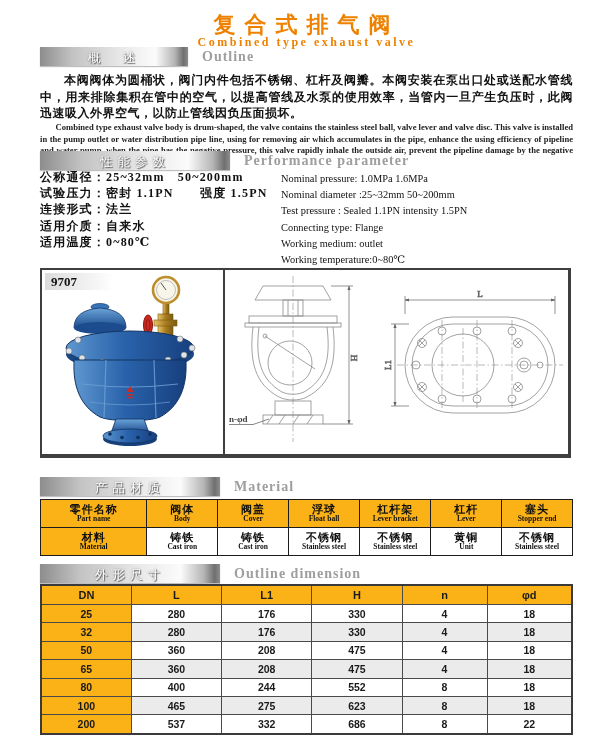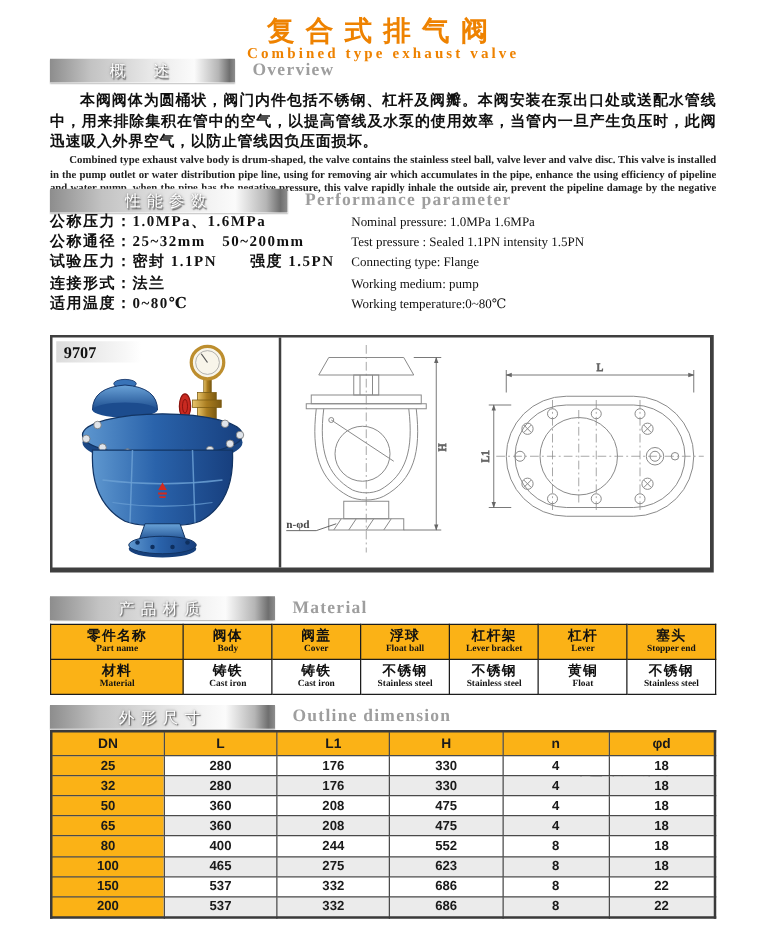--- a/index.html
+++ b/index.html
@@ -65,43 +65,44 @@
 <body>
 
 <div class="page">
 
   <div class="title-zh">复合式排气阀</div>
   <div class="title-en">Combined type exhaust valve</div>
 
   <div class="secbar" style="top:47px;width:148px;">
     <span class="secbar-zh">概　述</span>
   </div>
-  <div class="sec-en" style="top:47px;left:202px;">Overview</div>
+  <div class="sec-en" style="top:47px;left:202px;">Outline</div>
 
   <div class="para-zh">本阀阀体为圆桶状，阀门内件包括不锈钢、杠杆及阀瓣。本阀安装在泵出口处或送配水管线中，用来排除集积在管中的空气，以提高管线及水泵的使用效率，当管内一旦产生负压时，此阀迅速吸入外界空气，以防止管线因负压面损坏。</div>
   <div class="para-en">Combined type exhaust valve body is drum-shaped, the valve contains the stainless steel ball, valve lever and valve disc. This valve is installed in the pump outlet or water distribution pipe line, using for removing air which accumulates in the pipe, enhance the using efficiency of pipeline and water pump, when the pipe has the negative pressure, this valve rapidly inhale the outside air, prevent the pipeline damage by the negative pressure.</div>
 
   <div class="secbar" style="top:151px;width:190px;">
     <span class="secbar-zh">性能参数</span>
   </div>
   <div class="sec-en" style="top:151px;left:244px;">Performance parameter</div>
 
   <div class="spec-col spec-zh">
-    <div class="spec-line">公称压力：1.0MPa、1.6MPa</div>
     <div class="spec-line">公称通径：25~32mm　50~200mm</div>
     <div class="spec-line">试验压力：密封 1.1PN　　强度 1.5PN</div>
     <div class="spec-line">连接形式：法兰</div>
+    <div class="spec-line">适用介质：自来水</div>
     <div class="spec-line">适用温度：0~80℃</div>
   </div>
 
   <div class="spec-col spec-en">
     <div class="spec-line">Nominal pressure: 1.0MPa 1.6MPa</div>
+    <div class="spec-line">Nominal diameter :25~32mm  50~200mm</div>
     <div class="spec-line">Test pressure : Sealed 1.1PN    intensity 1.5PN</div>
     <div class="spec-line">Connecting type: Flange</div>
-    <div class="spec-line">Working medium:  pump</div>
+    <div class="spec-line">Working medium:  outlet</div>
     <div class="spec-line">Working temperature:0~80℃</div>
   </div>
 
   <div class="fig-box">
 
     <svg class="photo-svg" width="181" height="184" viewBox="0 0 181 184">
       <defs>
         <linearGradient id="bgH" x1="0" y1="0" x2="1" y2="0">
           <stop offset="0" stop-color="#5e97cf"></stop>
             <stop offset="0.45" stop-color="#2a63ab"></stop>
@@ -335,21 +336,21 @@
       <td>
             <div class="czh">不锈钢</div>
             <div class="cen">Stainless steel</div>
           </td>
       <td>
             <div class="czh">不锈钢</div>
             <div class="cen">Stainless steel</div>
           </td>
       <td>
             <div class="czh">黄铜</div>
-            <div class="cen">Float</div>
+            <div class="cen">Unit</div>
           </td>
       <td>
             <div class="czh">不锈钢</div>
             <div class="cen">Stainless steel</div>
           </td>
     </tr>
   </tbody>
     </table>
 
   <div class="secbar" style="top:564px;width:180px;">
@@ -421,28 +422,20 @@
       </tr>
       <tr>
         <td class="dn">100</td>
         <td>465</td>
         <td>275</td>
         <td>623</td>
         <td>8</td>
         <td>18</td>
       </tr>
       <tr>
-        <td class="dn">150</td>
-        <td>537</td>
-        <td>332</td>
-        <td>686</td>
-        <td>8</td>
-        <td>22</td>
-      </tr>
-      <tr>
         <td class="dn">200</td>
         <td>537</td>
         <td>332</td>
         <td>686</td>
         <td>8</td>
         <td>22</td>
       </tr>
     </tbody>
   </table>
 

